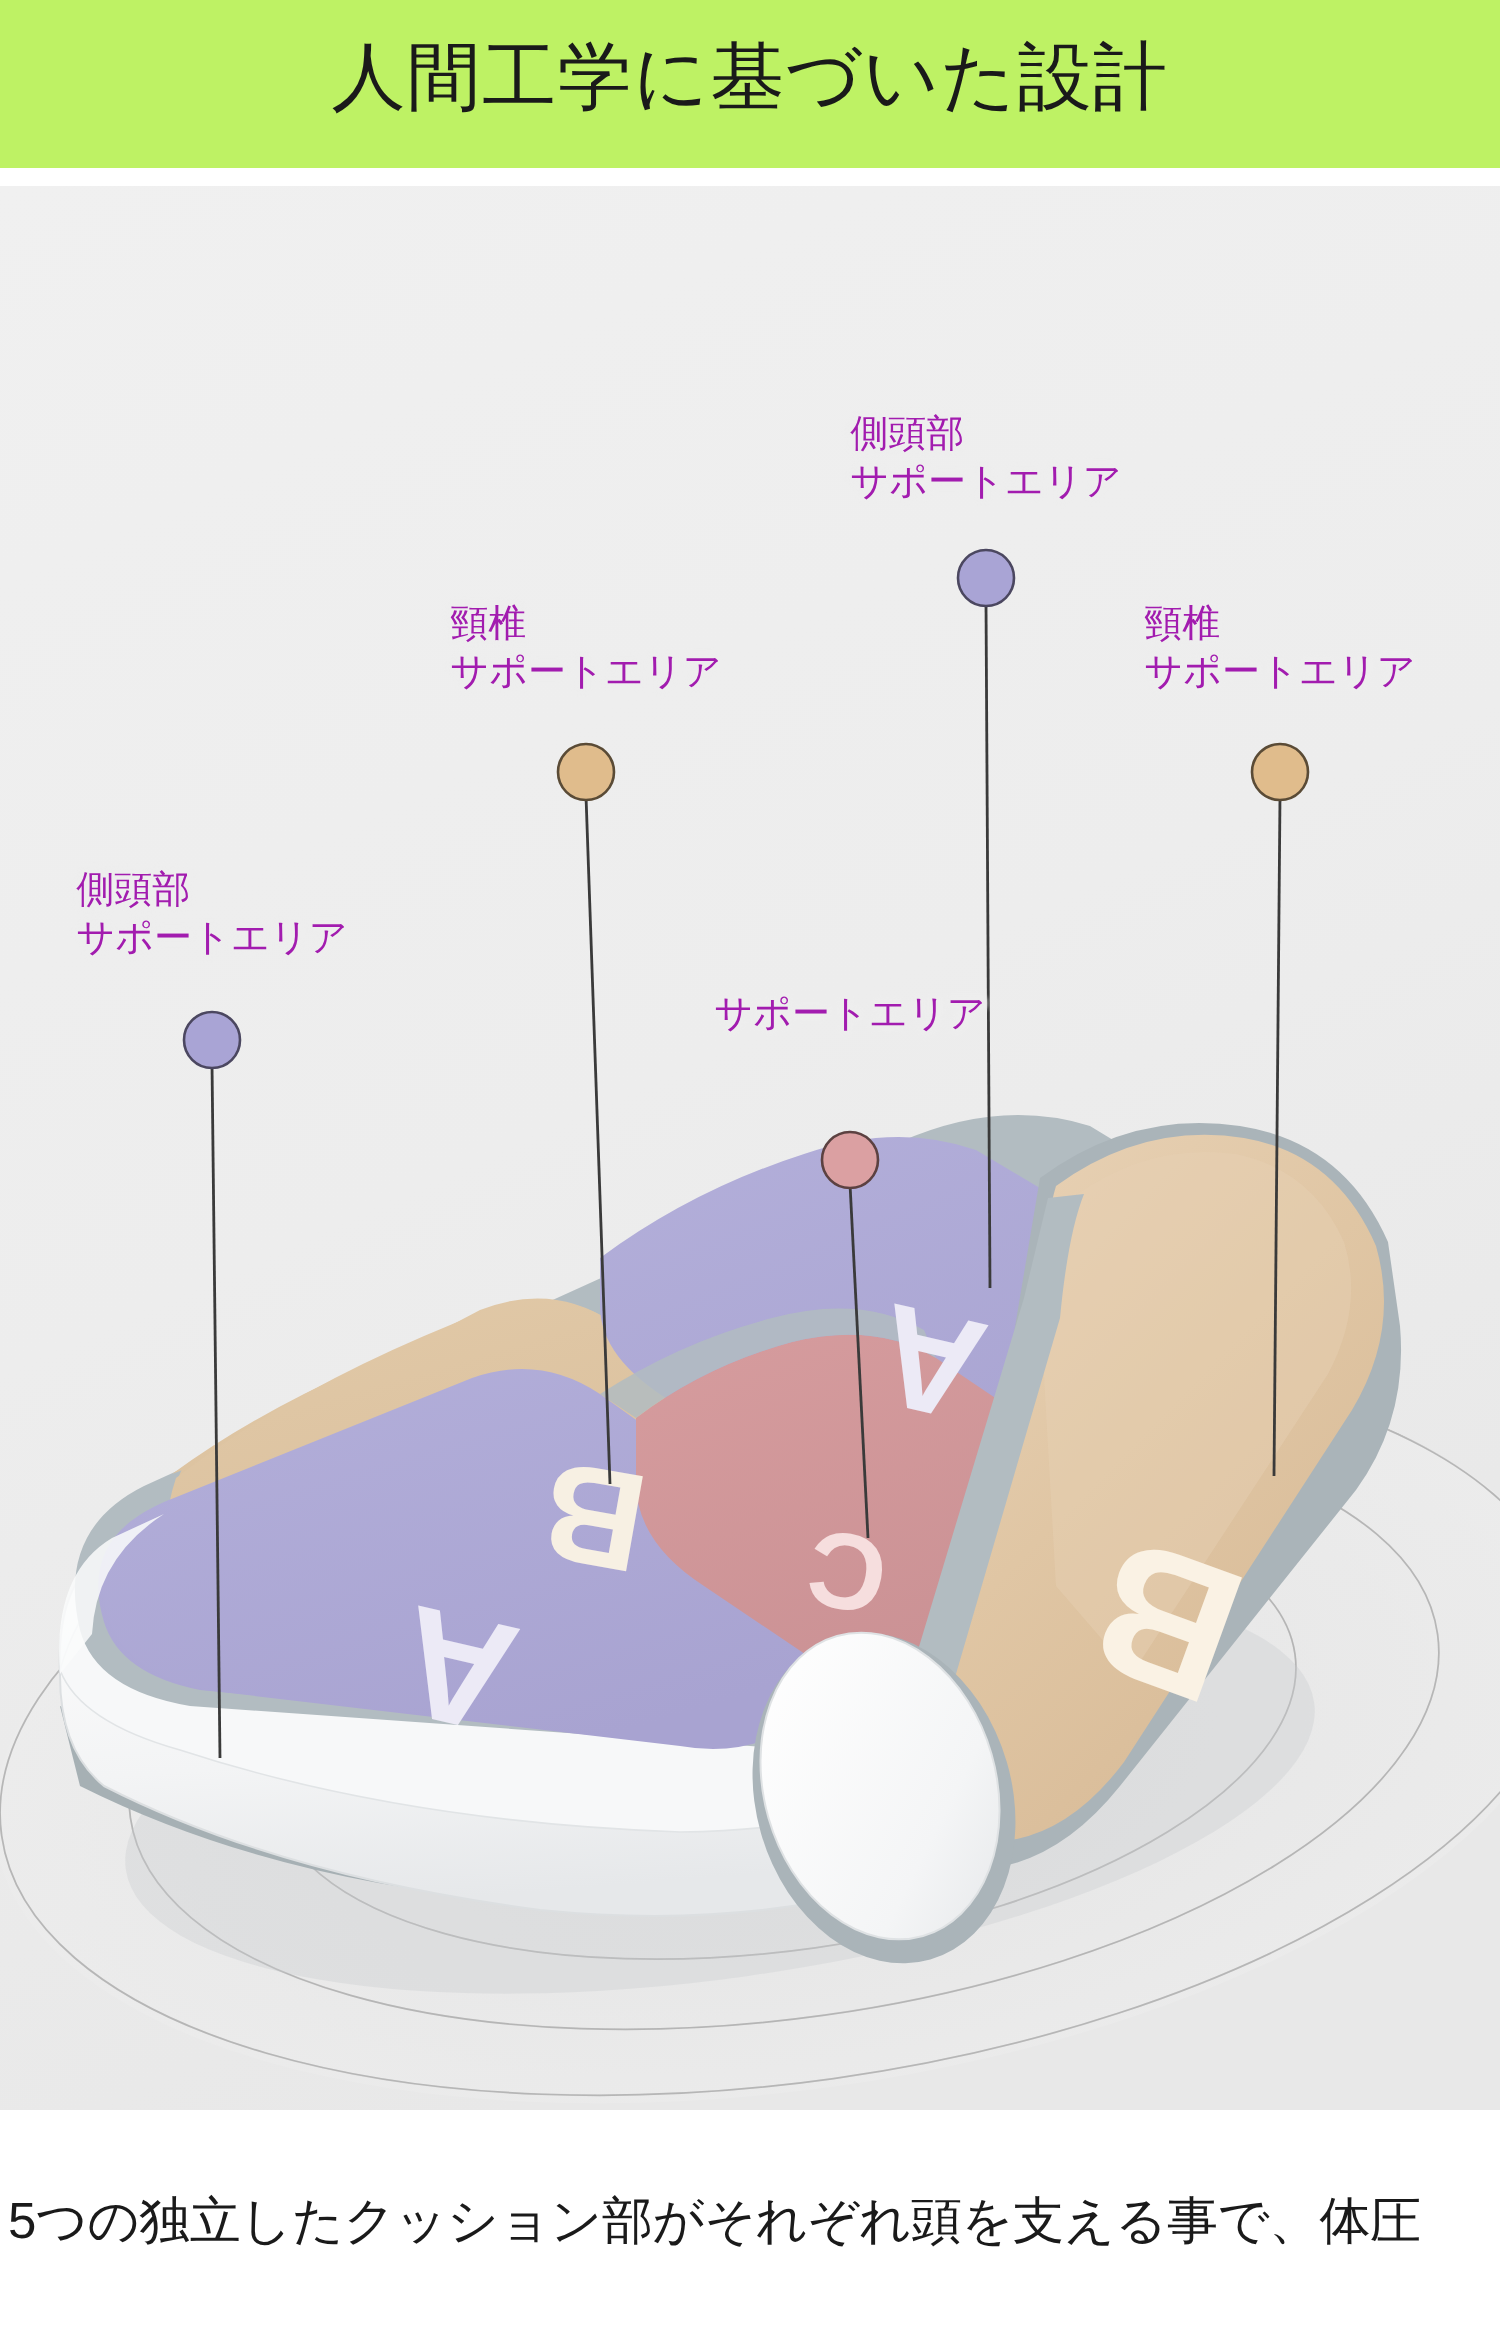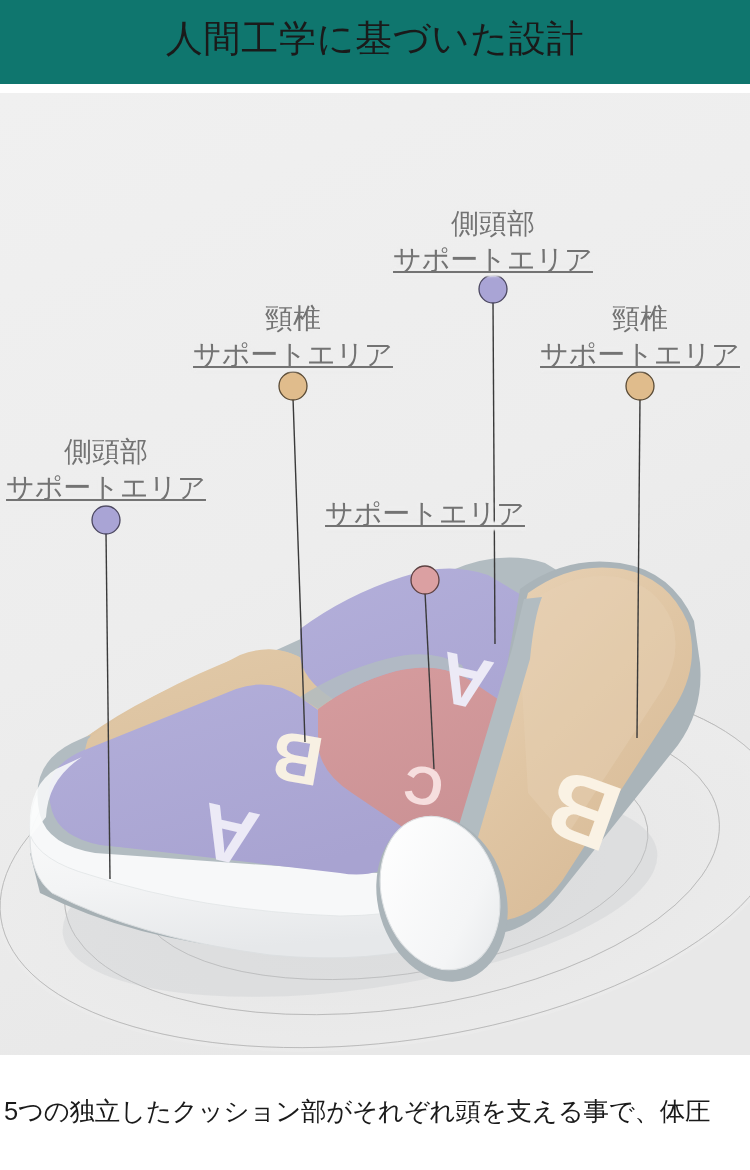--- a/index.html
+++ b/index.html
@@ -24,21 +24,21 @@
     left: 0;
     width: 750px;
     height: 84px;
     display: flex;
     align-items: center;
     justify-content: center;
     font-size: 37px;
     font-weight: 400;
     letter-spacing: 0.02em;
     color: #1a1a1a;
-    background: #0f766e;
+    background: #bef264;
     box-sizing: border-box;
     padding-bottom: 6px;
   }
 
   
   #illustration-panel {
     position: absolute;
     top: 93px;
     left: 0;
     width: 750px;
@@ -51,37 +51,37 @@
     top: 0;
     left: 0;
     width: 750px;
     height: 962px;
     display: block;
   }
 
   
   .callout {
     position: absolute;
-    text-align: center;
+    text-align: left;
     line-height: 1.28;
-    font-size: 28px;
+    font-size: 19px;
     font-weight: 400;
-    color: #737373;
+    color: #a21caf;
     white-space: nowrap;
     pointer-events: none;
     text-shadow:
       2px 0 2px #eeeeee, -2px 0 2px #eeeeee,
       0 2px 2px #eeeeee, 0 -2px 2px #eeeeee,
       2px 2px 2px #eeeeee, -2px 2px 2px #eeeeee,
       2px -2px 2px #eeeeee, -2px -2px 2px #eeeeee,
       3px 0 3px #eeeeee, -3px 0 3px #eeeeee,
       0 3px 3px #eeeeee, 0 -3px 3px #eeeeee;
   }
   .callout .line1 { display: block; }
-  .callout .line2 { display: block; text-decoration: underline; }
+  .callout .line2 { display: block; }
 
   
   #caption {
     position: absolute;
     top: 1072px;
     left: 0;
     width: 750px;
     height: 115px;
     background: #ffffff;
     box-sizing: border-box;

